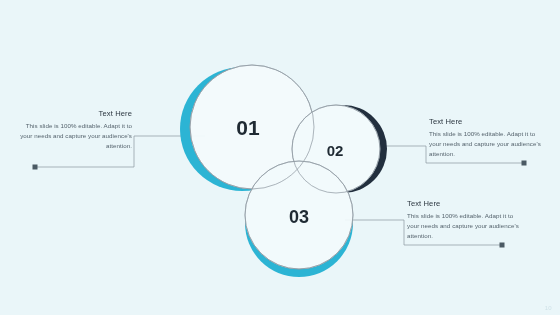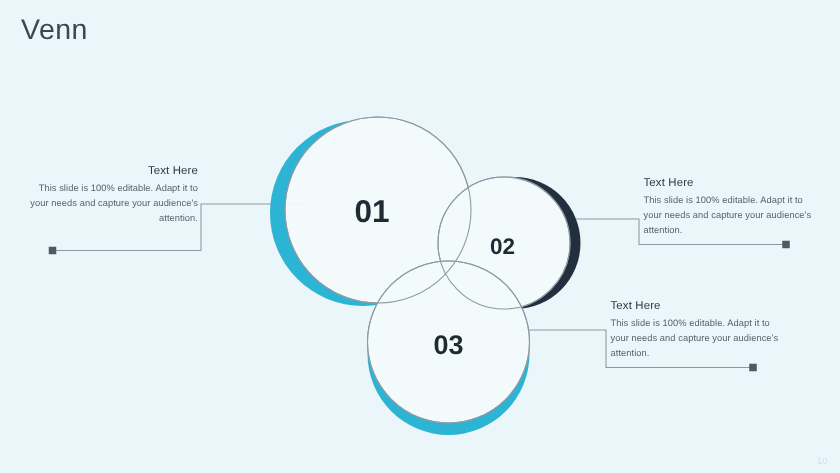--- a/index.html
+++ b/index.html
@@ -41,21 +41,21 @@
     bottom: 4px;
     font-size: 6px;
     color: #cfe2e7;
     letter-spacing: .3px;
   }
 
   
   .venn {
     position: absolute;
     left: 160px;
-    top: 68px;
+    top: 55px;
     width: 250px;
     height: 240px;
   }
   .venn svg { display: block; }
 
   
   .callout {
     position: absolute;
   }
   .callout .ct-head {
@@ -100,21 +100,20 @@
     width: 560px;
     height: 315px;
     pointer-events: none;
   }
 </style>
 </head>
 <body>
 
 <div class="slide">
 
-  <div class="slide-title">Venn</div>
 
   <svg class="connectors" viewBox="0 0 560 315">
 
     <g>
       <path d="M 35 167 L 134 167 L 134 136 L 205 136" fill="none" stroke="#8b979e" stroke-width="0.7"></path>
       <rect x="32.5" y="164.5" width="5" height="5" fill="#4b5a64"></rect>
     </g>
 
     <g>
       <path d="M 384 146 L 426 146 L 426 163 L 524 163" fill="none" stroke="#8b979e" stroke-width="0.7"></path>

